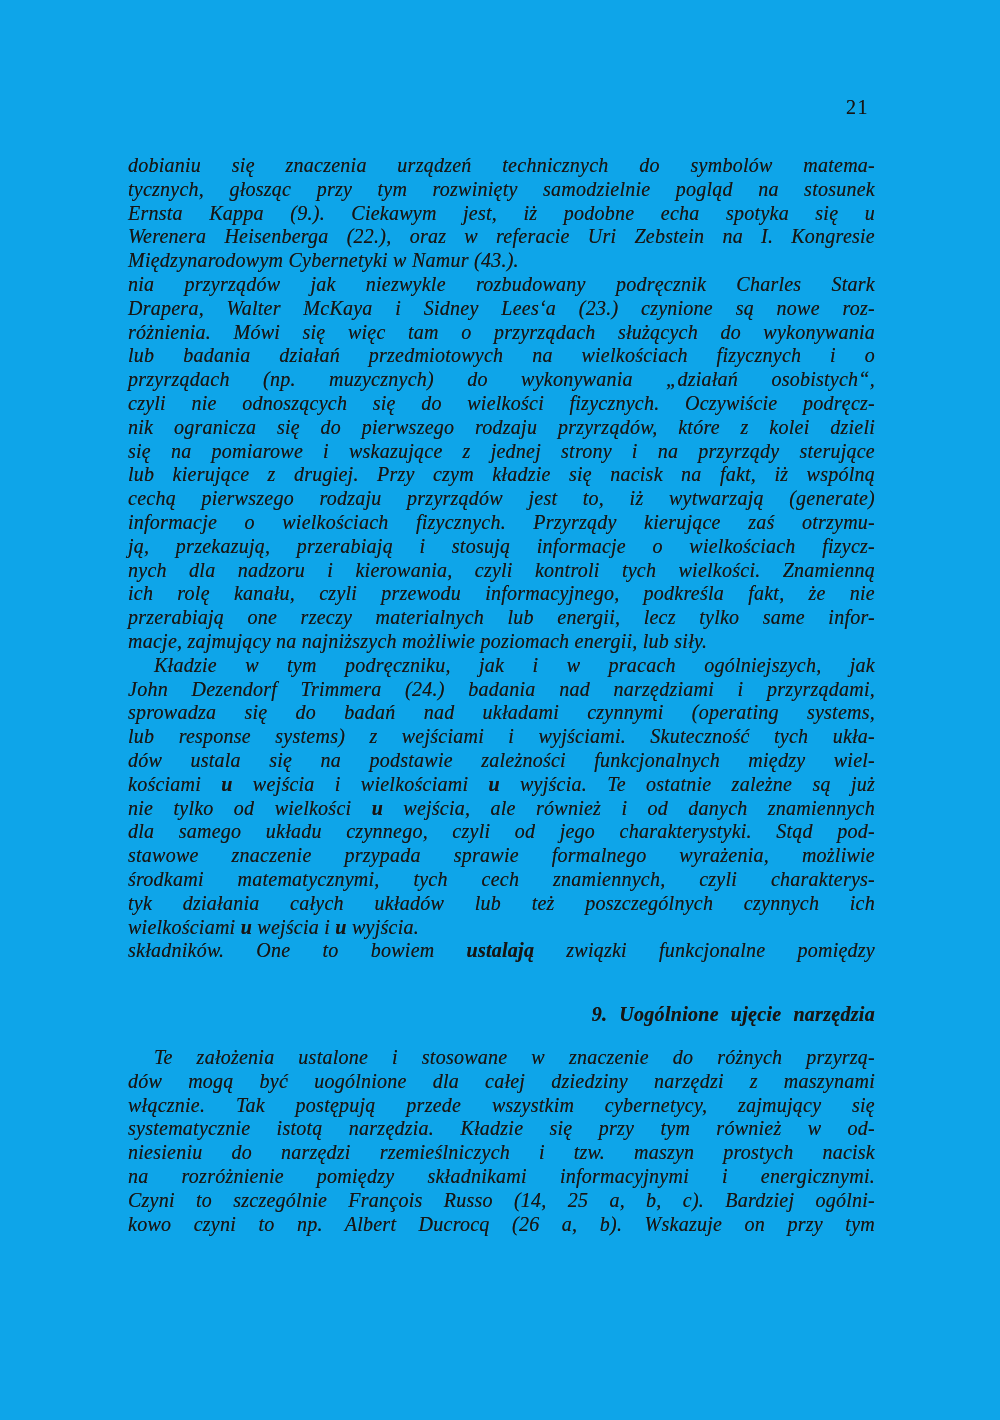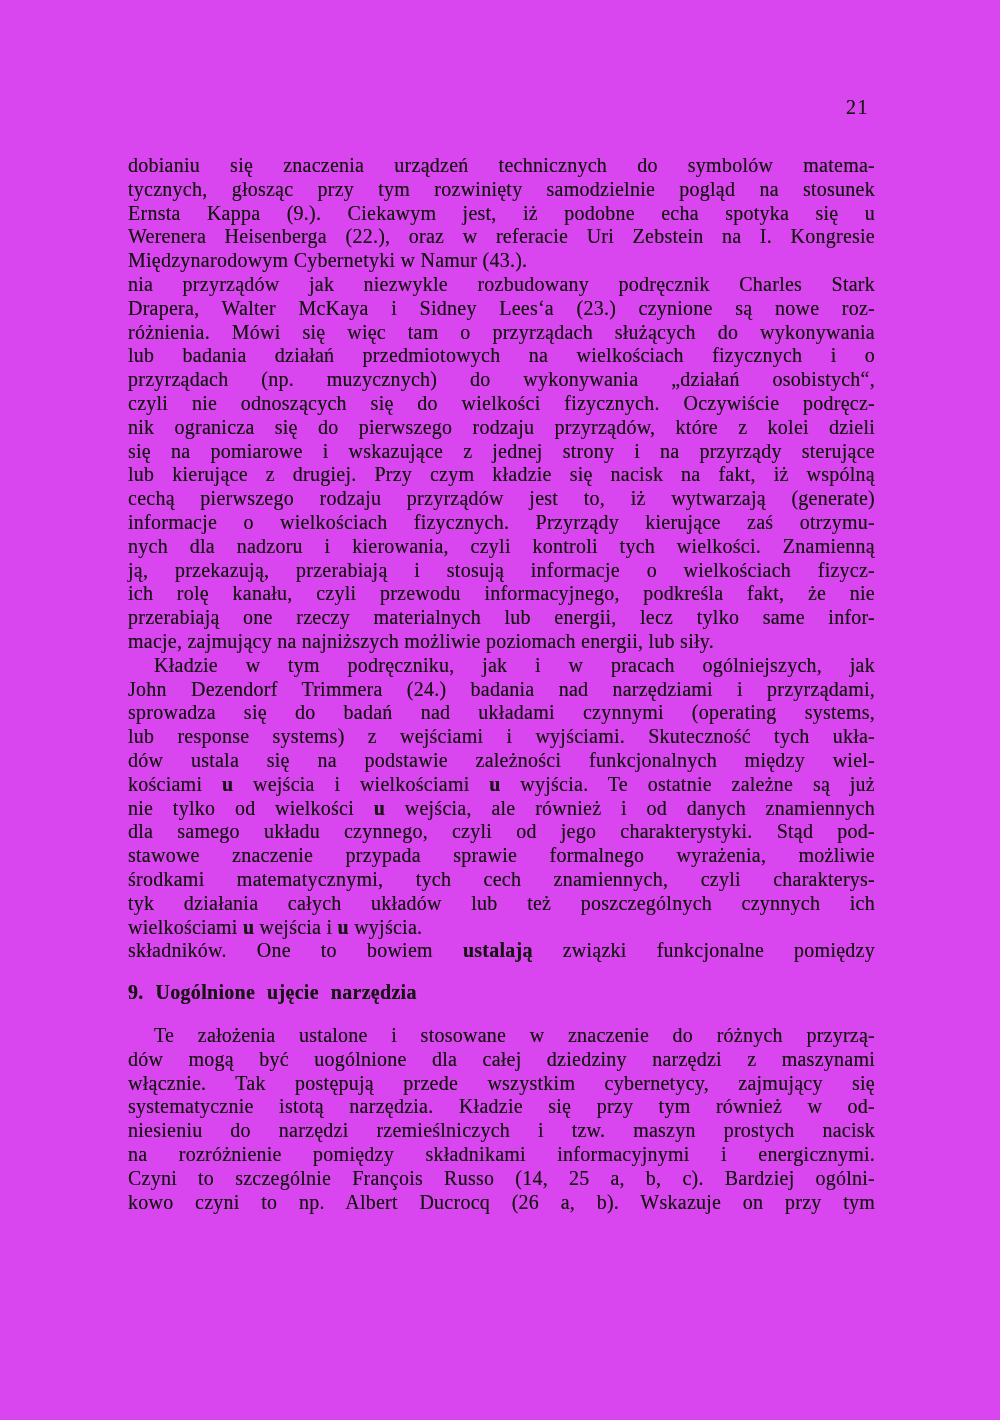--- a/index.html
+++ b/index.html
@@ -11,56 +11,57 @@
     width: 1000px;
     height: 1420px;
     position: relative;
     font-family: "Liberation Serif", "DejaVu Serif", serif;
     color: #171513;
     overflow: hidden;
   }
   .scan-page {
     position: absolute;
     inset: 0;
-    background: #d946ef;
+    background: #0ea5e9;
   }
   .page-number {
     position: absolute;
     top: 96px;
     left: 128px;
     width: 741px;
     text-align: right;
     font-size: 20px;
     letter-spacing: 1.5px;
     text-shadow: 0 0 0.5px rgba(25,22,20,0.6);
   }
   .text-column {
     position: absolute;
     top: 154px;
     left: 128px;
     width: 747px;
+    font-style: italic;
   }
   .paragraph { margin: 0; }
   .line {
     font-size: 20px;
     line-height: 23.8px;
     letter-spacing: 0.25px;
     text-align: justify;
     text-align-last: justify;
     text-shadow: 0 0 0.5px rgba(25,22,20,0.6);
   }
   .line.indent { text-indent: 26px; }
   .line.last { text-align-last: left; }
   .line b { font-weight: 700; }
   .heading {
     font-size: 20px;
     font-weight: 700;
     line-height: 26px;
-    text-align: left;
-    margin-top: 16px;
+    text-align: right;
+    margin-top: 38px;
     margin-bottom: 19px;
     word-spacing: 0.33em;
     letter-spacing: 0.3px;
     text-shadow: 0 0 0.5px rgba(25,22,20,0.65);
   }
 </style>
 </head>
 <body>
 
 <div class="scan-page">
@@ -78,22 +79,22 @@
         <div class="line">Drapera, Walter McKaya i Sidney Lees‘a (23.) czynione są nowe roz-</div>
         <div class="line">różnienia. Mówi się więc tam o przyrządach służących do wykonywania</div>
         <div class="line">lub badania działań przedmiotowych na wielkościach fizycznych i o</div>
         <div class="line">przyrządach (np. muzycznych) do wykonywania „działań osobistych“,</div>
         <div class="line">czyli nie odnoszących się do wielkości fizycznych. Oczywiście podręcz-</div>
         <div class="line">nik ogranicza się do pierwszego rodzaju przyrządów, które z kolei dzieli</div>
         <div class="line">się na pomiarowe i wskazujące z jednej strony i na przyrządy sterujące</div>
         <div class="line">lub kierujące z drugiej. Przy czym kładzie się nacisk na fakt, iż wspólną</div>
         <div class="line">cechą pierwszego rodzaju przyrządów jest to, iż wytwarzają (generate)</div>
         <div class="line">informacje o wielkościach fizycznych. Przyrządy kierujące zaś otrzymu-</div>
+        <div class="line">ją, przekazują, przerabiają i stosują informacje o wielkościach fizycz-</div>
         <div class="line">nych dla nadzoru i kierowania, czyli kontroli tych wielkości. Znamienną</div>
-        <div class="line">ją, przekazują, przerabiają i stosują informacje o wielkościach fizycz-</div>
         <div class="line">ich rolę kanału, czyli przewodu informacyjnego, podkreśla fakt, że nie</div>
         <div class="line">przerabiają one rzeczy materialnych lub energii, lecz tylko same infor-</div>
         <div class="line last">macje, zajmujący na najniższych możliwie poziomach energii, lub siły.</div>
       </div>
       <div class="paragraph">
         <div class="line indent">Kładzie w tym podręczniku, jak i w pracach ogólniejszych, jak</div>
         <div class="line">John Dezendorf Trimmera (24.) badania nad narzędziami i przyrządami,</div>
         <div class="line">sprowadza się do badań nad układami czynnymi (operating systems,</div>
         <div class="line">lub response systems) z wejściami i wyjściami. Skuteczność tych ukła-</div>
         <div class="line">dów ustala się na podstawie zależności funkcjonalnych między wiel-</div>

